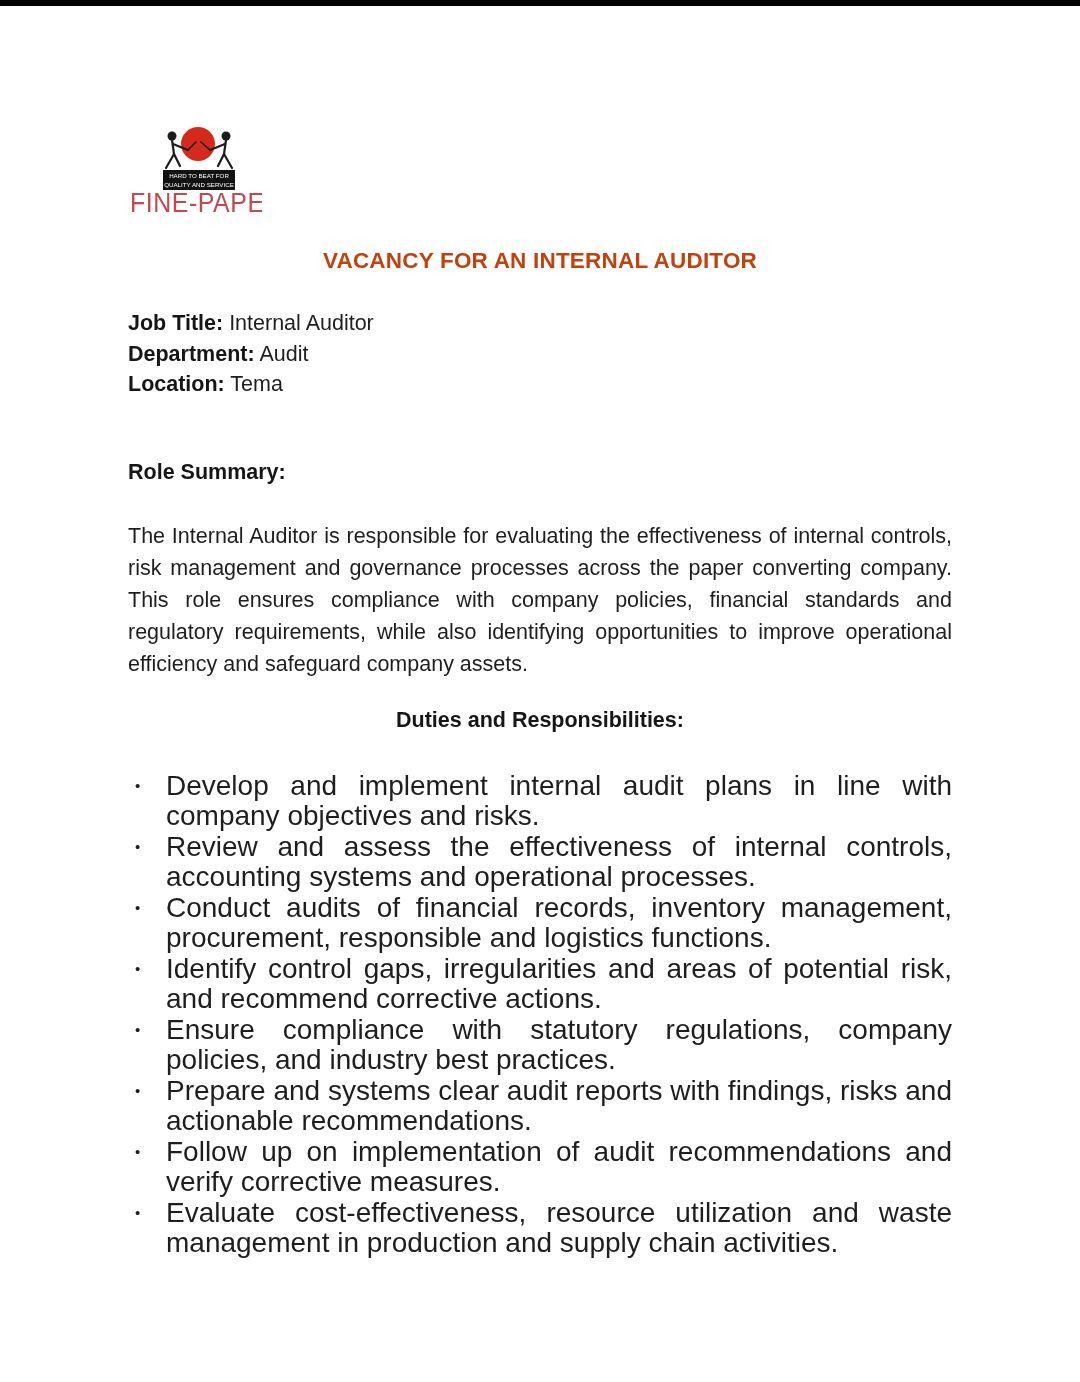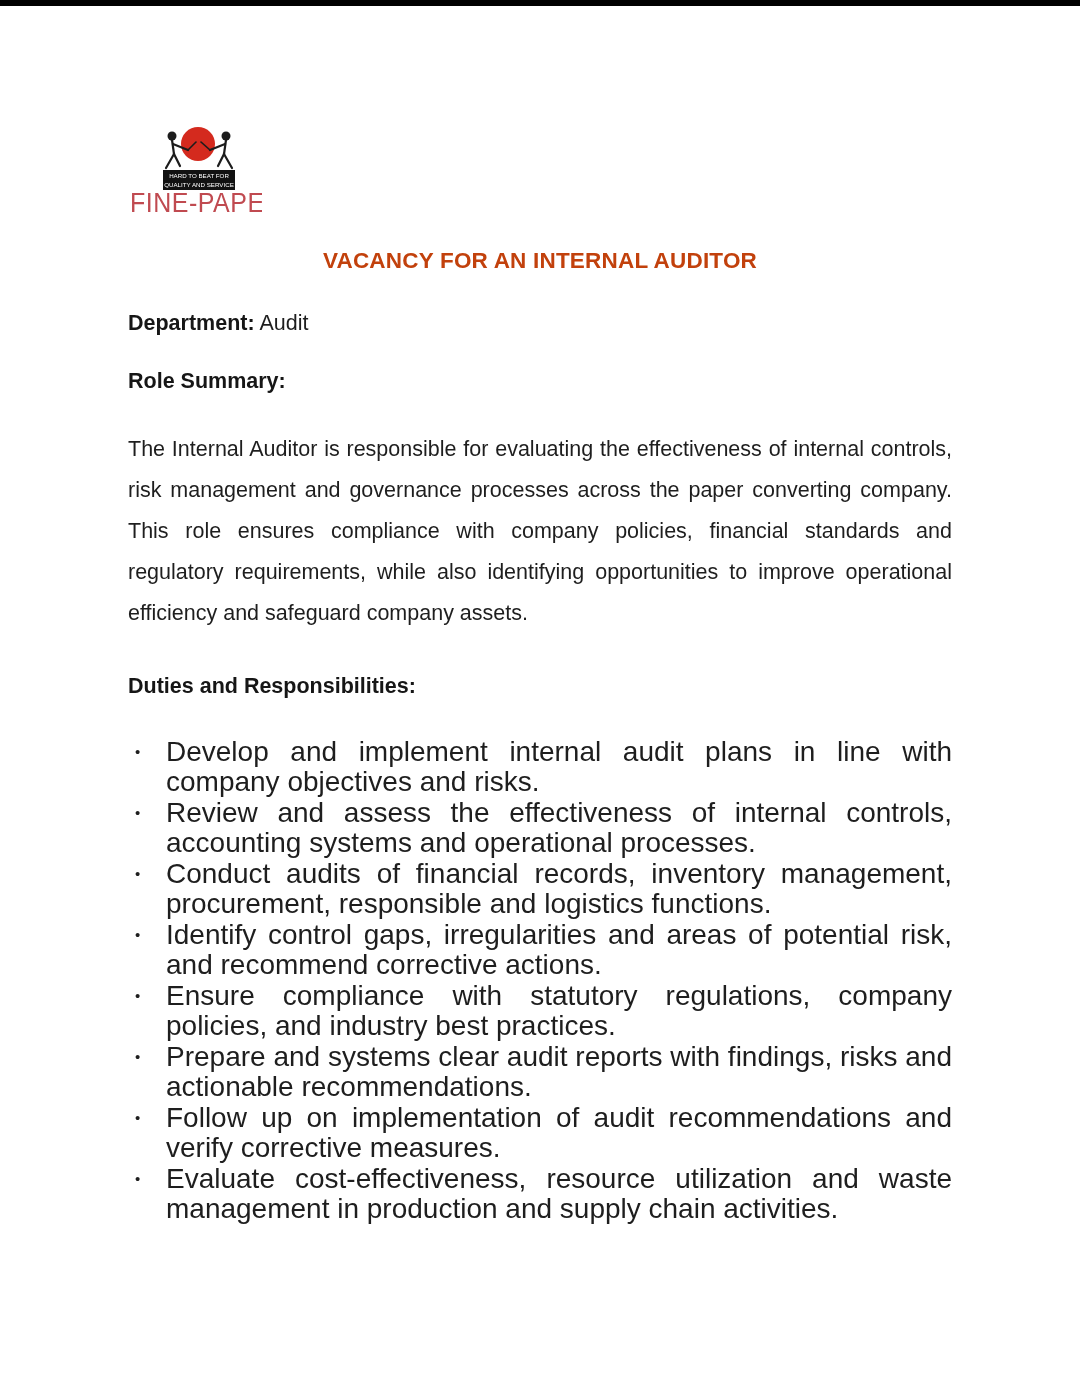--- a/index.html
+++ b/index.html
@@ -48,27 +48,27 @@
     line-height: 30.5px;
   }
   .detail-row .lbl { font-weight: bold; color: #161616; }
   .detail-row .val { font-weight: normal; }
   
   .section-heading {
     font-size: 21.5px;
     font-weight: bold;
     color: #161616;
   }
-  .heading-role { margin-top: 30px; }
-  .heading-duties { margin-top: 40px; }
+  .heading-role { margin-top: 60px; }
+  .heading-duties { margin-top: 28px; text-align: center; }
   
   .para {
     margin-top: 35px;
     font-size: 21.5px;
-    line-height: 41px;
+    line-height: 32px;
     text-align: justify;
   }
   
   .duties-list {
     margin-top: 38px;
     list-style: none;
   }
   .duty-item {
     display: flex;
     align-items: flex-start;
@@ -122,21 +122,27 @@
         <text x="69" y="64.5" text-anchor="middle" font-size="6.2" fill="#ffffff" font-family="Liberation Sans, sans-serif">QUALITY AND SERVICE</text>
 
         <text x="0" y="90" font-size="25" fill="#c04a50" letter-spacing="0.5" font-family="Liberation Sans, sans-serif" transform="scale(1,1.1) translate(0,-8)">FINE-PAPER</text>
       </svg>
     </div>
 
     <div class="doc-title">VACANCY FOR AN INTERNAL AUDITOR</div>
 
     <div class="details">
       <div class="detail-row">
+        <span class="lbl">Job Title:</span><span class="val"> Internal Auditor</span>
+      </div>
+      <div class="detail-row">
         <span class="lbl">Department:</span><span class="val"> Audit</span>
+      </div>
+      <div class="detail-row">
+        <span class="lbl">Location:</span><span class="val"> Tema</span>
       </div>
     </div>
 
     <div class="section-heading heading-role">Role Summary:</div>
     <p class="para">The Internal Auditor is responsible for evaluating the effectiveness of internal controls, risk management and governance processes across the paper converting company. This role ensures compliance with company policies, financial standards and regulatory requirements, while also identifying opportunities to improve operational efficiency and safeguard company assets.</p>
 
     <div class="section-heading heading-duties">Duties and Responsibilities:</div>
 
     <ul class="duties-list">
       <li class="duty-item">

